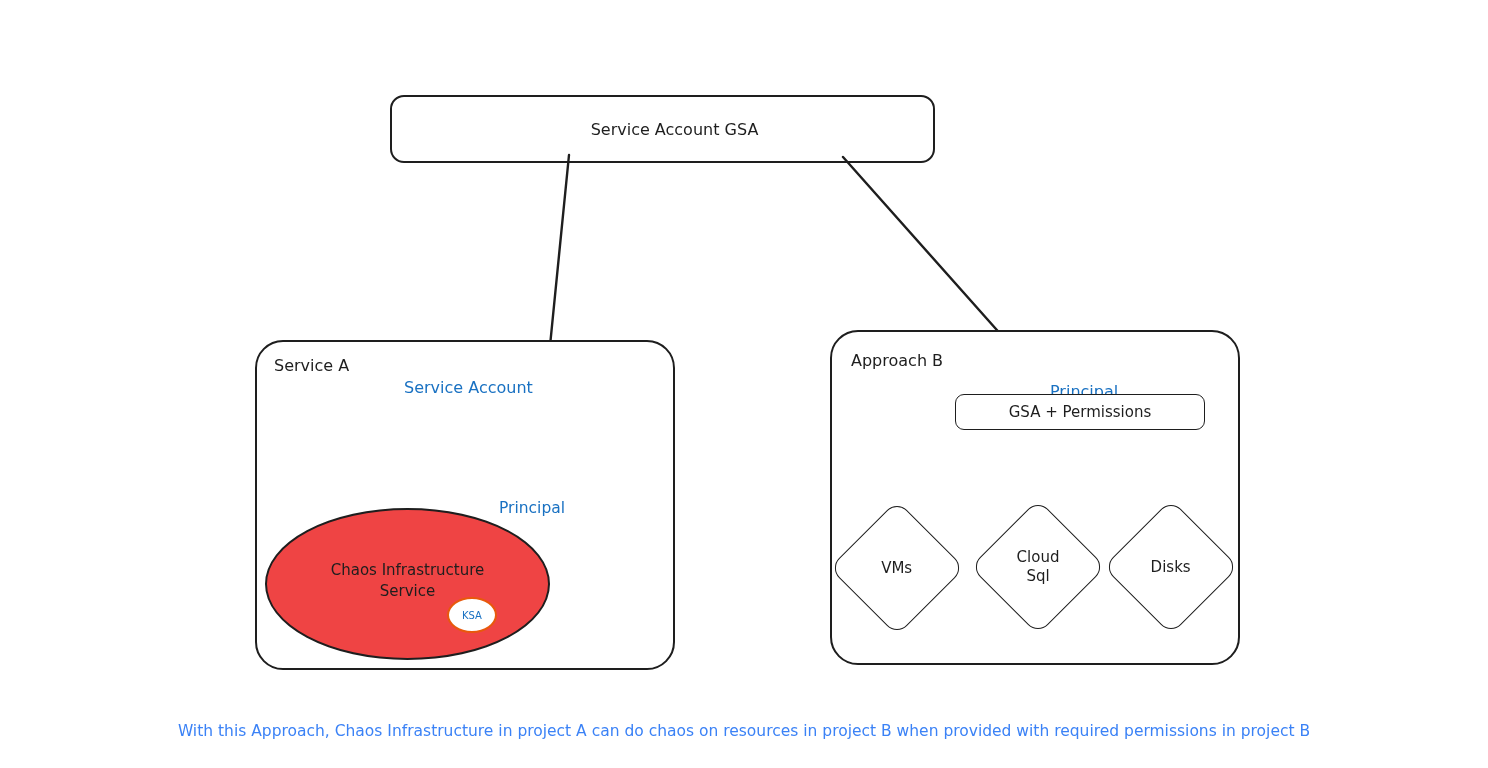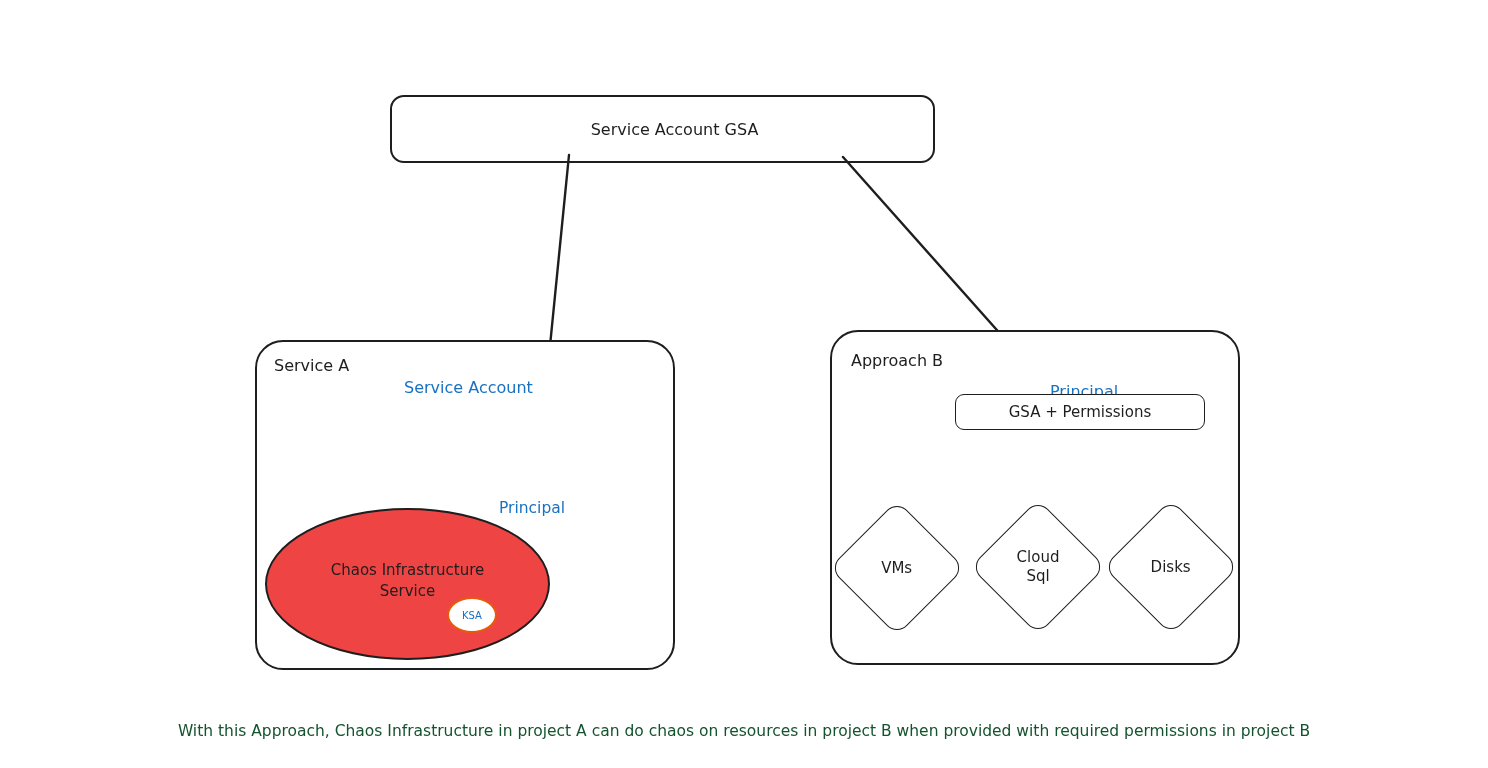--- a/index.html
+++ b/index.html
@@ -65,21 +65,21 @@
     transform:rotate(-45deg);
     font-size:15px;
     text-align:center;
     line-height:19px;
     width:70px;
   }
   .footer{
     width:1488px;
     text-align:center;
     font-size:15.5px;
-    color:#14532d;
+    color:#3b82f6;
   }
   svg{position:absolute;left:0;top:0;pointer-events:none;}
 </style>
 </head>
 <body>
 
 <div id="canvas">
 
   <div class="abs box" style="left:390px;top:95px;width:545px;height:68px;padding-left:24px;">
     <span class="label">Service Account GSA</span>

